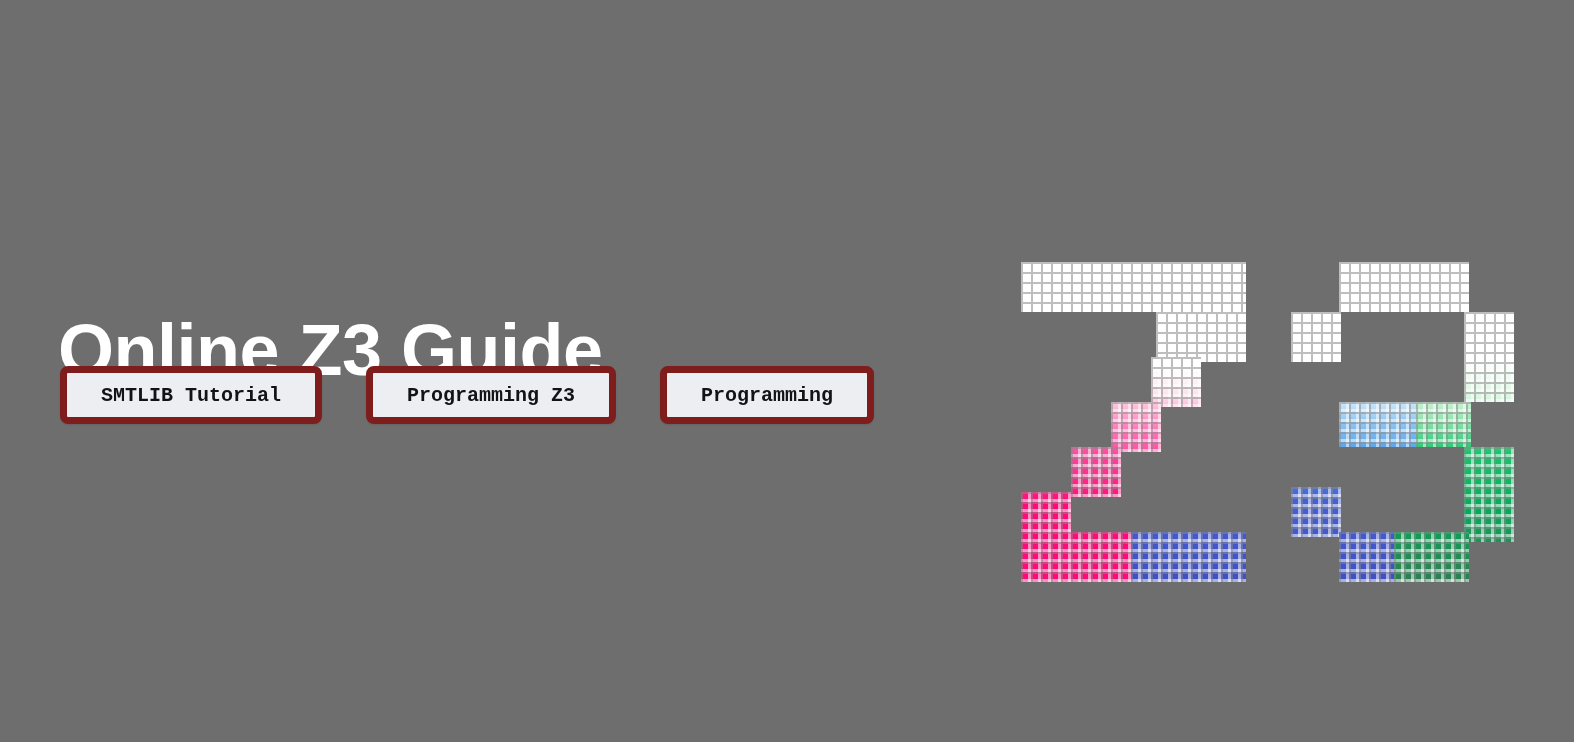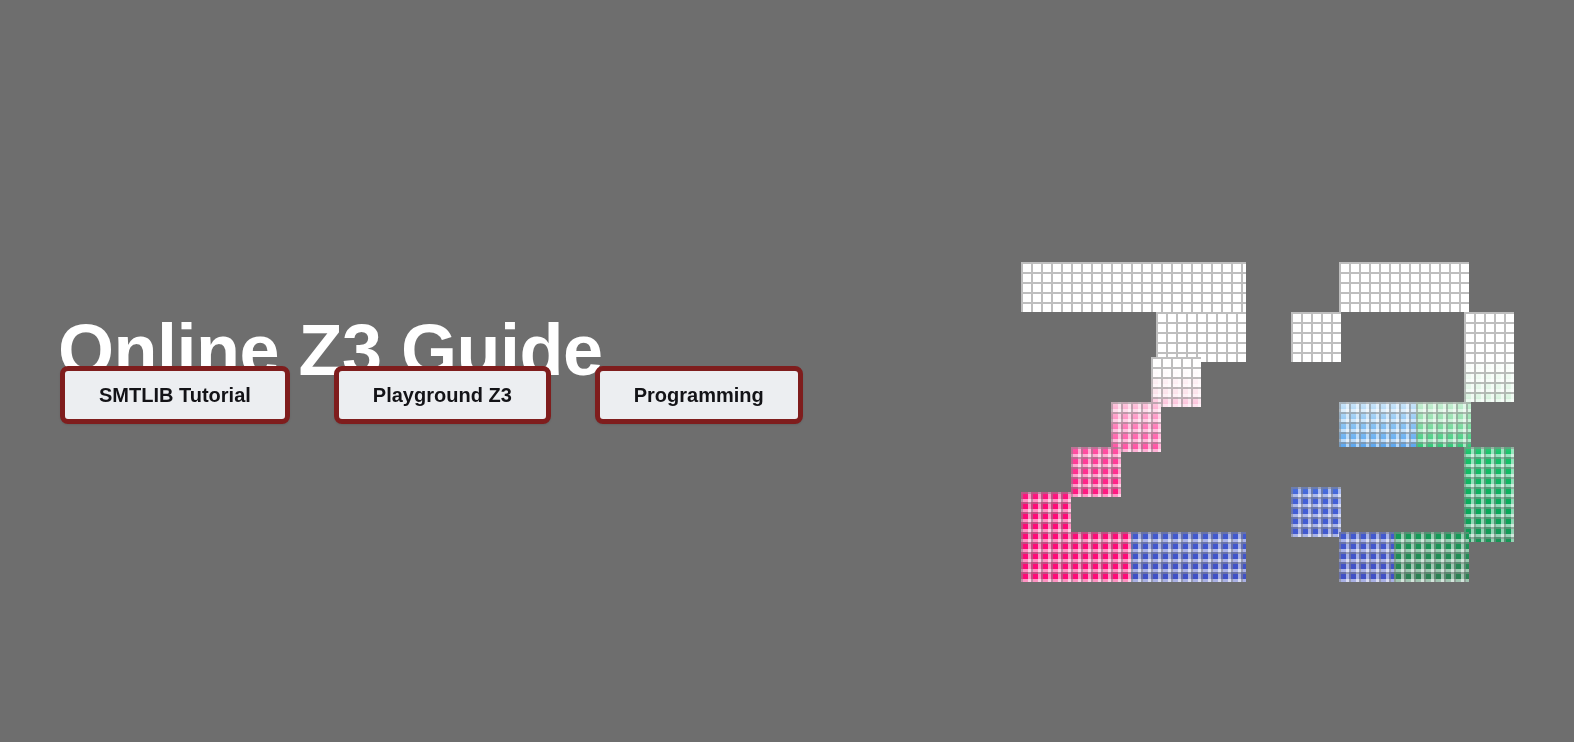--- a/index.html
+++ b/index.html
@@ -39,26 +39,26 @@
     position: absolute;
     left: 60px;
     top: 366px;
     display: flex;
     align-items: flex-start;
   }
 
   .cta-button {
     height: 58px;
     background: #eceef1;
-    border: 5px solid #7f1d1d;
+    border: 7px solid #7f1d1d;
     border-radius: 8px;
     color: #131317;
     font-size: 20px;
     font-weight: bold;
-    font-family: Liberation Sans, sans-serif;
+    font-family: Liberation Mono, monospace;
     display: flex;
     align-items: center;
     justify-content: center;
     padding: 0 34px;
     cursor: pointer;
     white-space: nowrap;
     box-shadow: 0 1px 2px rgba(0,0,0,0.10);
   }
   .cta-gap { width: 44px; flex: 0 0 44px; }
 
@@ -103,21 +103,21 @@
 </head>
 <body>
 
 <div id="hero">
 
   <h1 id="page-title">Online Z3 Guide</h1>
 
   <div id="cta-row">
     <button class="cta-button">SMTLIB Tutorial</button>
     <span class="cta-gap"></span>
-    <button class="cta-button">Playground Z3</button>
+    <button class="cta-button">Programming Z3</button>
     <span class="cta-gap"></span>
     <button class="cta-button">Programming</button>
   </div>
 
   <div id="logo">
       <div class="blk" style="left: 0px; top: 0px; width: 225px; height: 50px; background-image: linear-gradient(rgb(255, 255, 255) 0%, rgb(255, 255, 255) 33%, rgb(253, 228, 236) 41%, rgb(255, 122, 184) 52%, rgb(255, 61, 153) 62%, rgb(255, 10, 120) 76%, rgb(255, 10, 120) 100%); background-size: 225px 320px; background-position: 0px 0px;"></div>
       <div class="blk" style="left: 135px; top: 50px; width: 90px; height: 50px; background-image: linear-gradient(rgb(255, 255, 255) 0%, rgb(255, 255, 255) 33%, rgb(253, 228, 236) 41%, rgb(255, 122, 184) 52%, rgb(255, 61, 153) 62%, rgb(255, 10, 120) 76%, rgb(255, 10, 120) 100%); background-size: 90px 320px; background-position: 0px -50px;"></div>
       <div class="blk" style="left: 130px; top: 95px; width: 50px; height: 50px; background-image: linear-gradient(rgb(255, 255, 255) 0%, rgb(255, 255, 255) 33%, rgb(253, 228, 236) 41%, rgb(255, 122, 184) 52%, rgb(255, 61, 153) 62%, rgb(255, 10, 120) 76%, rgb(255, 10, 120) 100%); background-size: 50px 320px; background-position: 0px -95px;"></div>
       <div class="blk" style="left: 90px; top: 140px; width: 50px; height: 50px; background-image: linear-gradient(rgb(255, 255, 255) 0%, rgb(255, 255, 255) 33%, rgb(253, 228, 236) 41%, rgb(255, 122, 184) 52%, rgb(255, 61, 153) 62%, rgb(255, 10, 120) 76%, rgb(255, 10, 120) 100%); background-size: 50px 320px; background-position: 0px -140px;"></div>
       <div class="blk" style="left: 50px; top: 185px; width: 50px; height: 50px; background-image: linear-gradient(rgb(255, 255, 255) 0%, rgb(255, 255, 255) 33%, rgb(253, 228, 236) 41%, rgb(255, 122, 184) 52%, rgb(255, 61, 153) 62%, rgb(255, 10, 120) 76%, rgb(255, 10, 120) 100%); background-size: 50px 320px; background-position: 0px -185px;"></div>

